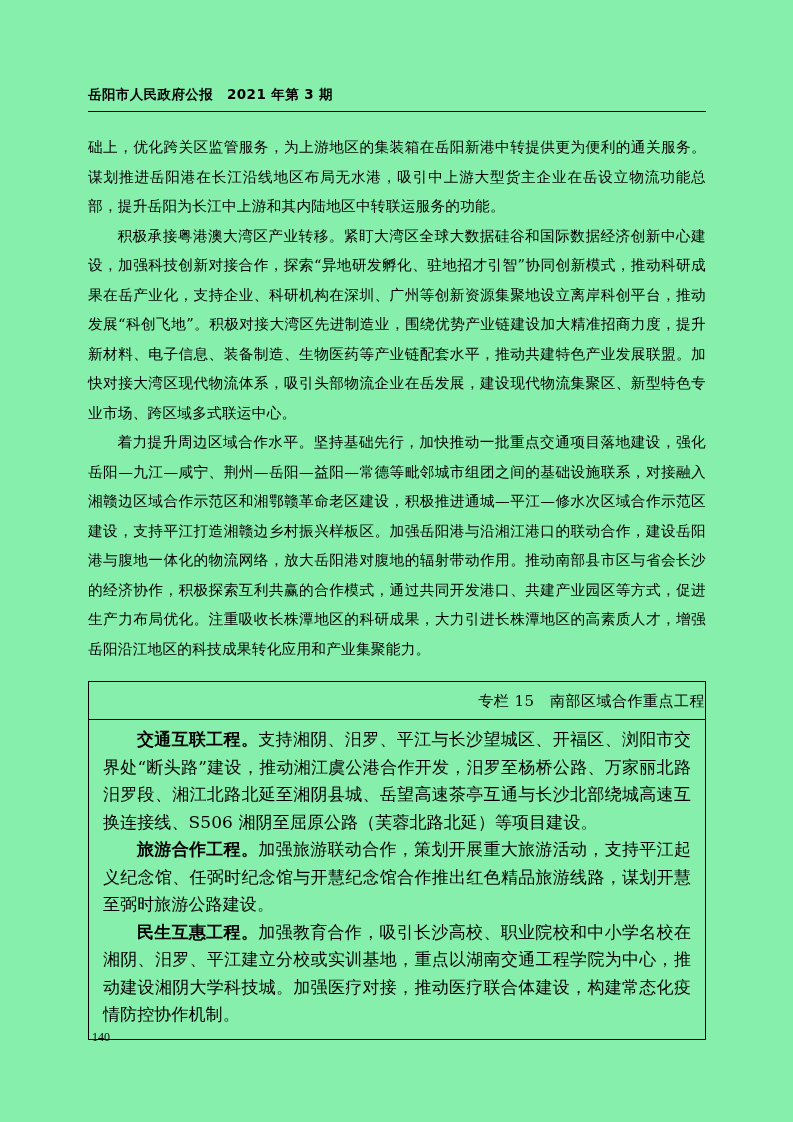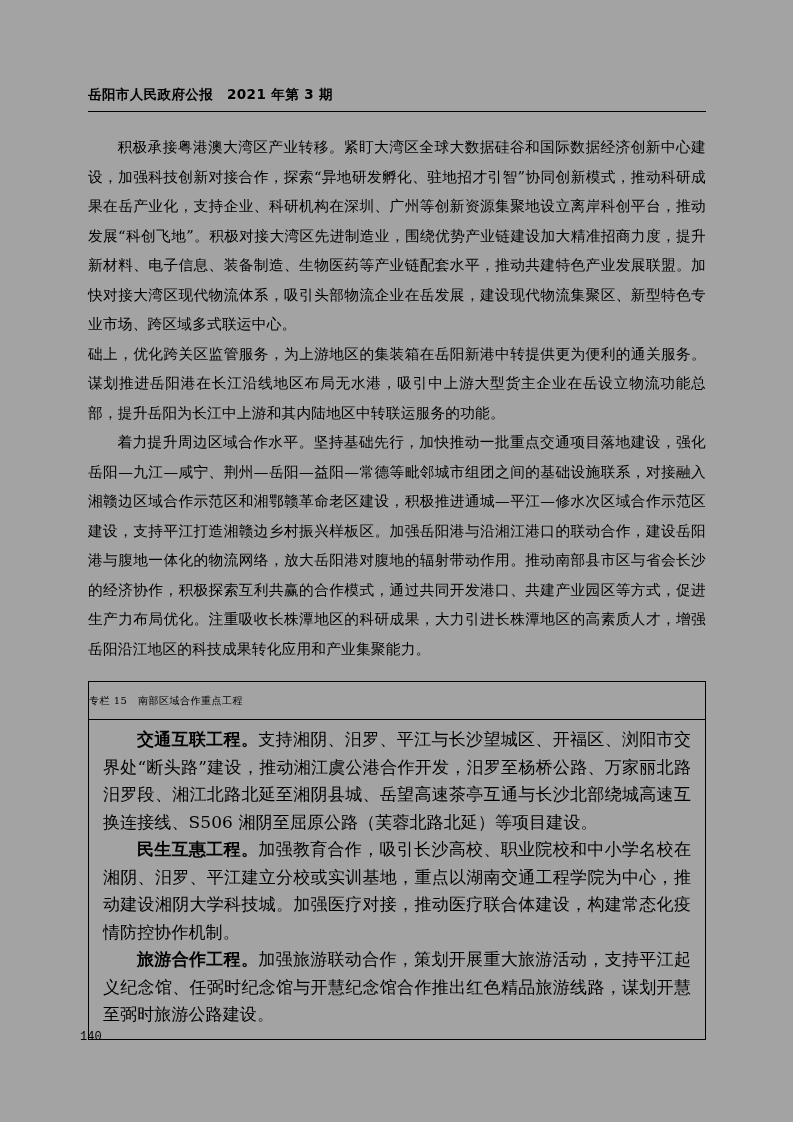--- a/index.html
+++ b/index.html
@@ -3,21 +3,21 @@
 <meta charset="utf-8">
 <style>
   html, body {
     margin: 0;
     padding: 0;
     background: #7a7a7a;
   }
   .page {
     width: 793px;
     height: 1122px;
-    background: #a3a3a3;
+    background: #86efac;
     position: relative;
     box-sizing: border-box;
     font-family: "DejaVu Serif", "Liberation Serif", serif;
     color: #000;
     overflow: hidden;
   }
   .content {
     position: absolute;
     left: 88px;
     top: 86px;
@@ -49,22 +49,22 @@
     text-indent: 0;
   }
   .box {
     margin-top: 18px;
     border: 1px solid #000;
     width: 100%;
     box-sizing: border-box;
     padding: 0;
   }
   .box-title {
-    text-align: left;
-    font-size: 10px;
+    text-align: right;
+    font-size: 15px;
     line-height: 30px;
     padding: 4px 0 3px 0;
     border-bottom: 1px solid #000;
     letter-spacing: 0.5px;
   }
   .box-body {
     padding: 6px 14px 10px 14px;
   }
   .box-body p {
     margin: 0;
@@ -73,47 +73,47 @@
     text-align: justify;
     text-justify: inter-ideograph;
     text-indent: 2em;
     letter-spacing: 0.1px;
   }
   .lead {
     font-weight: bold;
   }
   .page-number {
     position: absolute;
-    left: 80px;
+    left: 92px;
     top: 1030px;
-    font-family: Liberation Mono, monospace;
+    font-family: Liberation Serif, serif;
     font-size: 12px;
     color: #000;
   }
 </style>
 </head>
 <body>
 
 <div class="page">
 
   <div class="content">
 
     <div class="header-row">岳阳市人民政府公报　2021 年第 3 期</div>
     <div class="header-rule"></div>
 
+    <p class="body-par first-par">础上，优化跨关区监管服务，为上游地区的集装箱在岳阳新港中转提供更为便利的通关服务。谋划推进岳阳港在长江沿线地区布局无水港，吸引中上游大型货主企业在岳设立物流功能总部，提升岳阳为长江中上游和其内陆地区中转联运服务的功能。</p>
     <p class="body-par">积极承接粤港澳大湾区产业转移。紧盯大湾区全球大数据硅谷和国际数据经济创新中心建设，加强科技创新对接合作，探索“异地研发孵化、驻地招才引智”协同创新模式，推动科研成果在岳产业化，支持企业、科研机构在深圳、广州等创新资源集聚地设立离岸科创平台，推动发展“科创飞地”。积极对接大湾区先进制造业，围绕优势产业链建设加大精准招商力度，提升新材料、电子信息、装备制造、生物医药等产业链配套水平，推动共建特色产业发展联盟。加快对接大湾区现代物流体系，吸引头部物流企业在岳发展，建设现代物流集聚区、新型特色专业市场、跨区域多式联运中心。</p>
-    <p class="body-par first-par">础上，优化跨关区监管服务，为上游地区的集装箱在岳阳新港中转提供更为便利的通关服务。谋划推进岳阳港在长江沿线地区布局无水港，吸引中上游大型货主企业在岳设立物流功能总部，提升岳阳为长江中上游和其内陆地区中转联运服务的功能。</p>
     <p class="body-par">着力提升周边区域合作水平。坚持基础先行，加快推动一批重点交通项目落地建设，强化岳阳—九江—咸宁、荆州—岳阳—益阳—常德等毗邻城市组团之间的基础设施联系，对接融入湘赣边区域合作示范区和湘鄂赣革命老区建设，积极推进通城—平江—修水次区域合作示范区建设，支持平江打造湘赣边乡村振兴样板区。加强岳阳港与沿湘江港口的联动合作，建设岳阳港与腹地一体化的物流网络，放大岳阳港对腹地的辐射带动作用。推动南部县市区与省会长沙的经济协作，积极探索互利共赢的合作模式，通过共同开发港口、共建产业园区等方式，促进生产力布局优化。注重吸收长株潭地区的科研成果，大力引进长株潭地区的高素质人才，增强岳阳沿江地区的科技成果转化应用和产业集聚能力。</p>
 
     <div class="box">
       <div class="box-title">专栏 15　南部区域合作重点工程</div>
       <div class="box-body">
         <p><span class="lead">交通互联工程。</span><span>支持湘阴、汨罗、平江与长沙望城区、开福区、浏阳市交界处“断头路”建设，推动湘江虞公港合作开发，汨罗至杨桥公路、万家丽北路汨罗段、湘江北路北延至湘阴县城、岳望高速茶亭互通与长沙北部绕城高速互换连接线、S506 湘阴至屈原公路（芙蓉北路北延）等项目建设。</span></p>
+        <p><span class="lead">旅游合作工程。</span><span>加强旅游联动合作，策划开展重大旅游活动，支持平江起义纪念馆、任弼时纪念馆与开慧纪念馆合作推出红色精品旅游线路，谋划开慧至弼时旅游公路建设。</span></p>
         <p><span class="lead">民生互惠工程。</span><span>加强教育合作，吸引长沙高校、职业院校和中小学名校在湘阴、汨罗、平江建立分校或实训基地，重点以湖南交通工程学院为中心，推动建设湘阴大学科技城。加强医疗对接，推动医疗联合体建设，构建常态化疫情防控协作机制。</span></p>
-        <p><span class="lead">旅游合作工程。</span><span>加强旅游联动合作，策划开展重大旅游活动，支持平江起义纪念馆、任弼时纪念馆与开慧纪念馆合作推出红色精品旅游线路，谋划开慧至弼时旅游公路建设。</span></p>
       </div>
     </div>
 
   </div>
 
   <div class="page-number">140</div>
 
 </div>
 
 </body></html>

